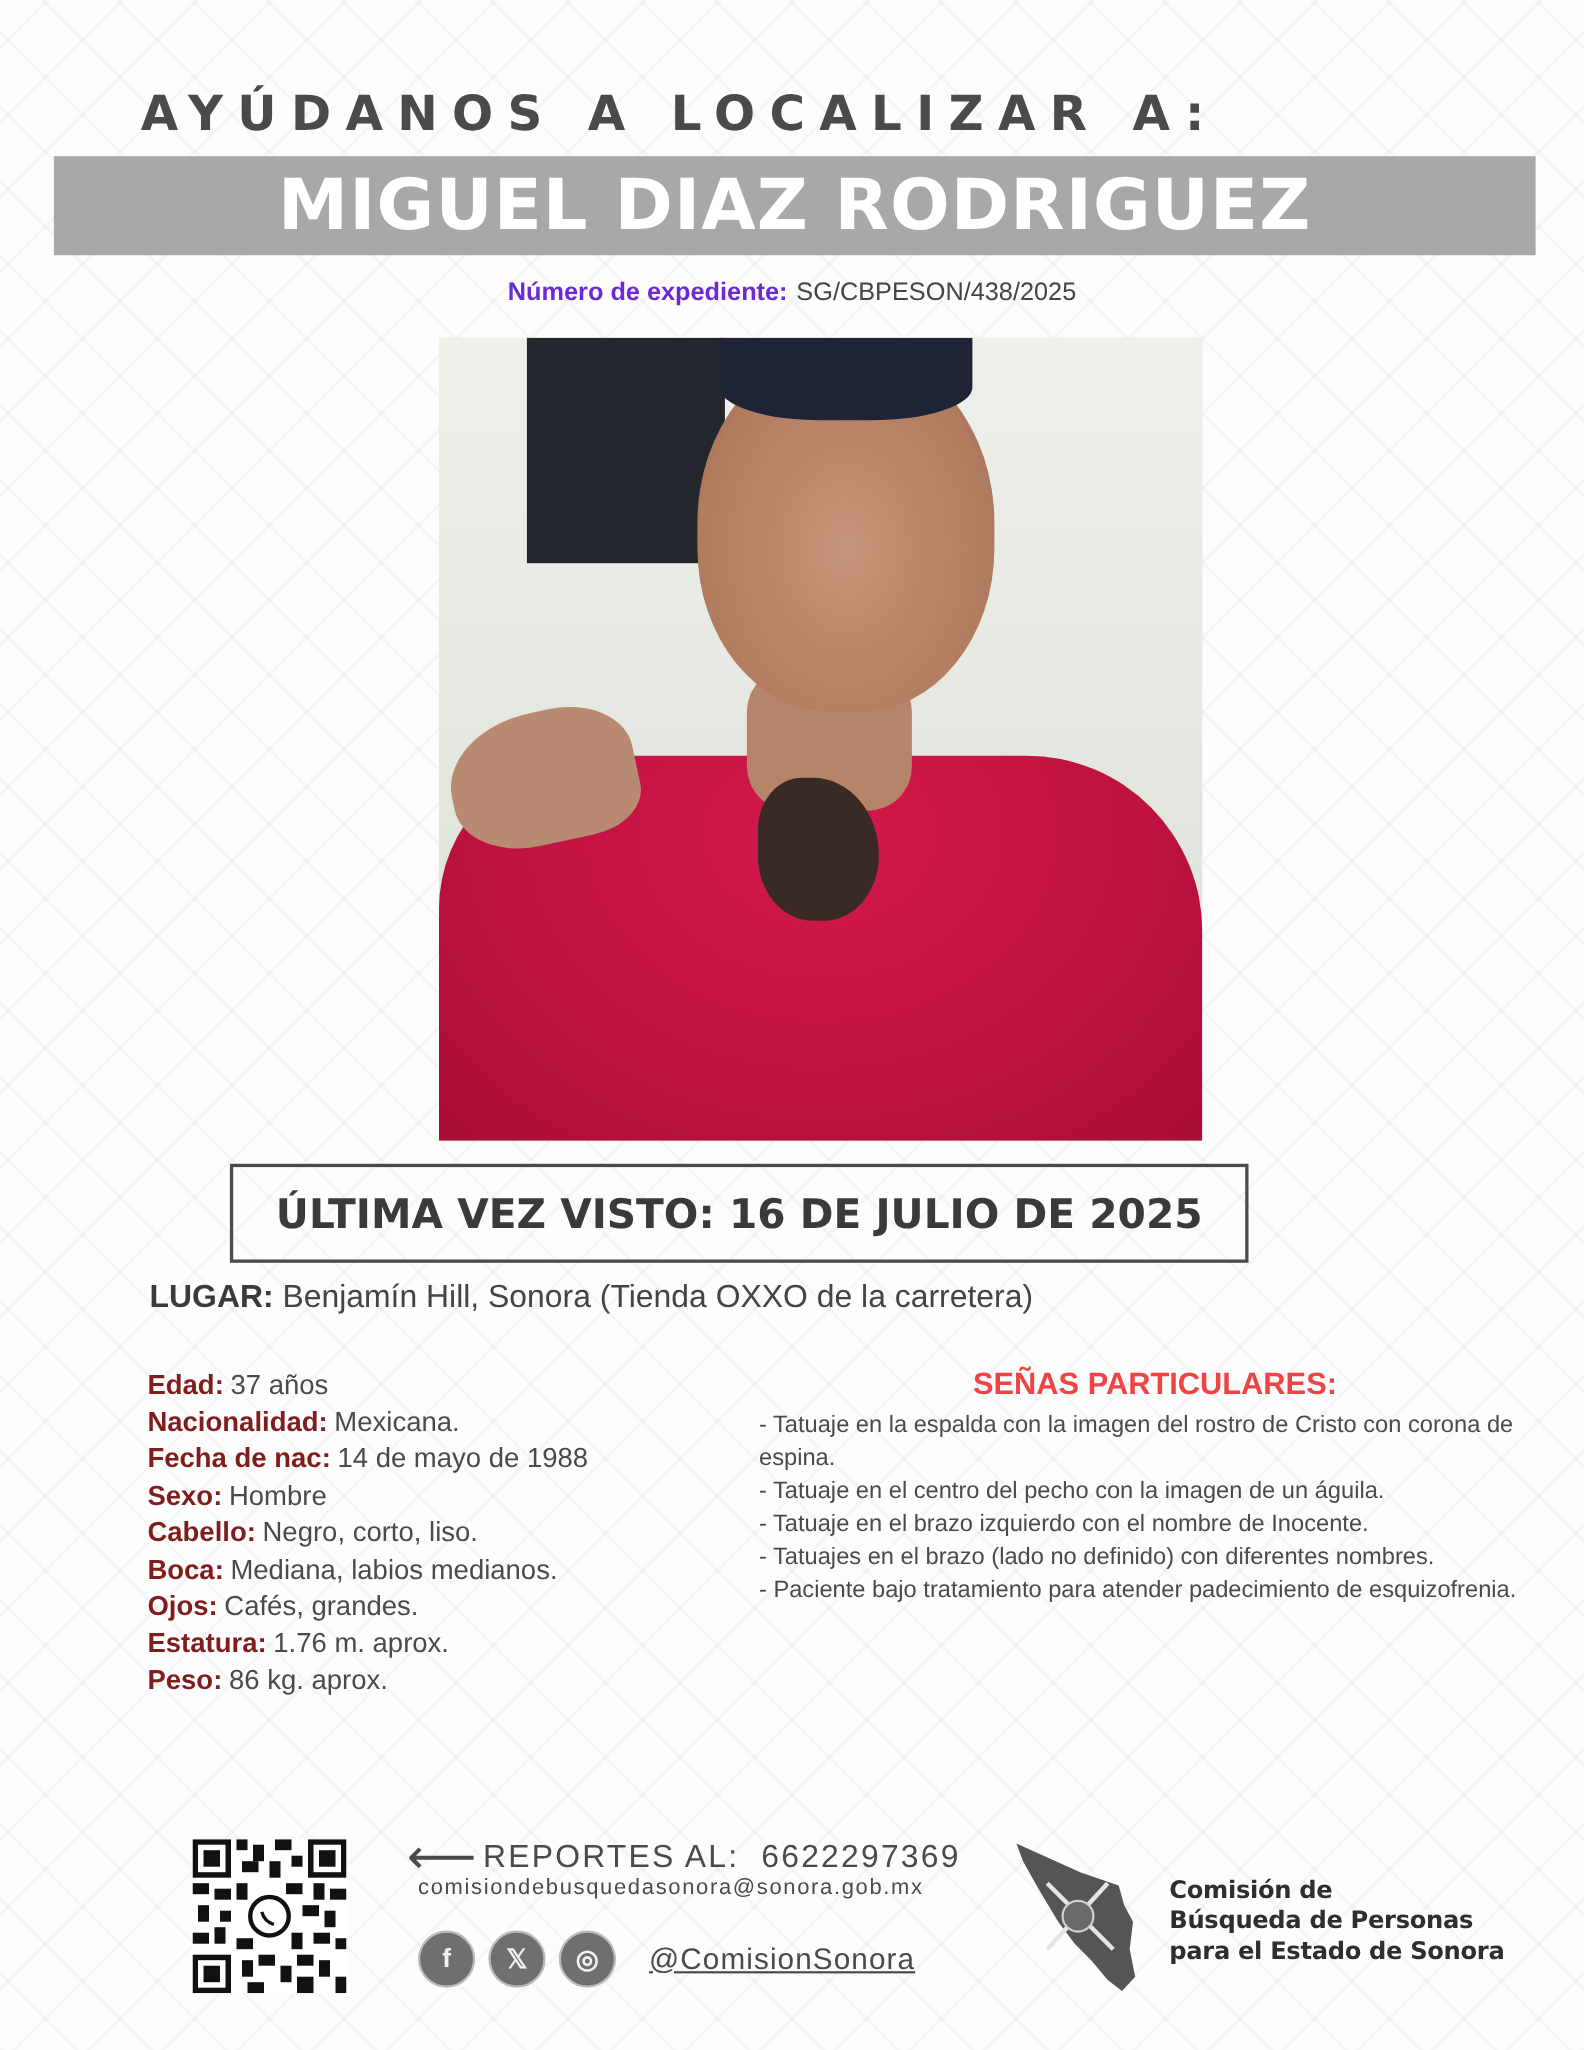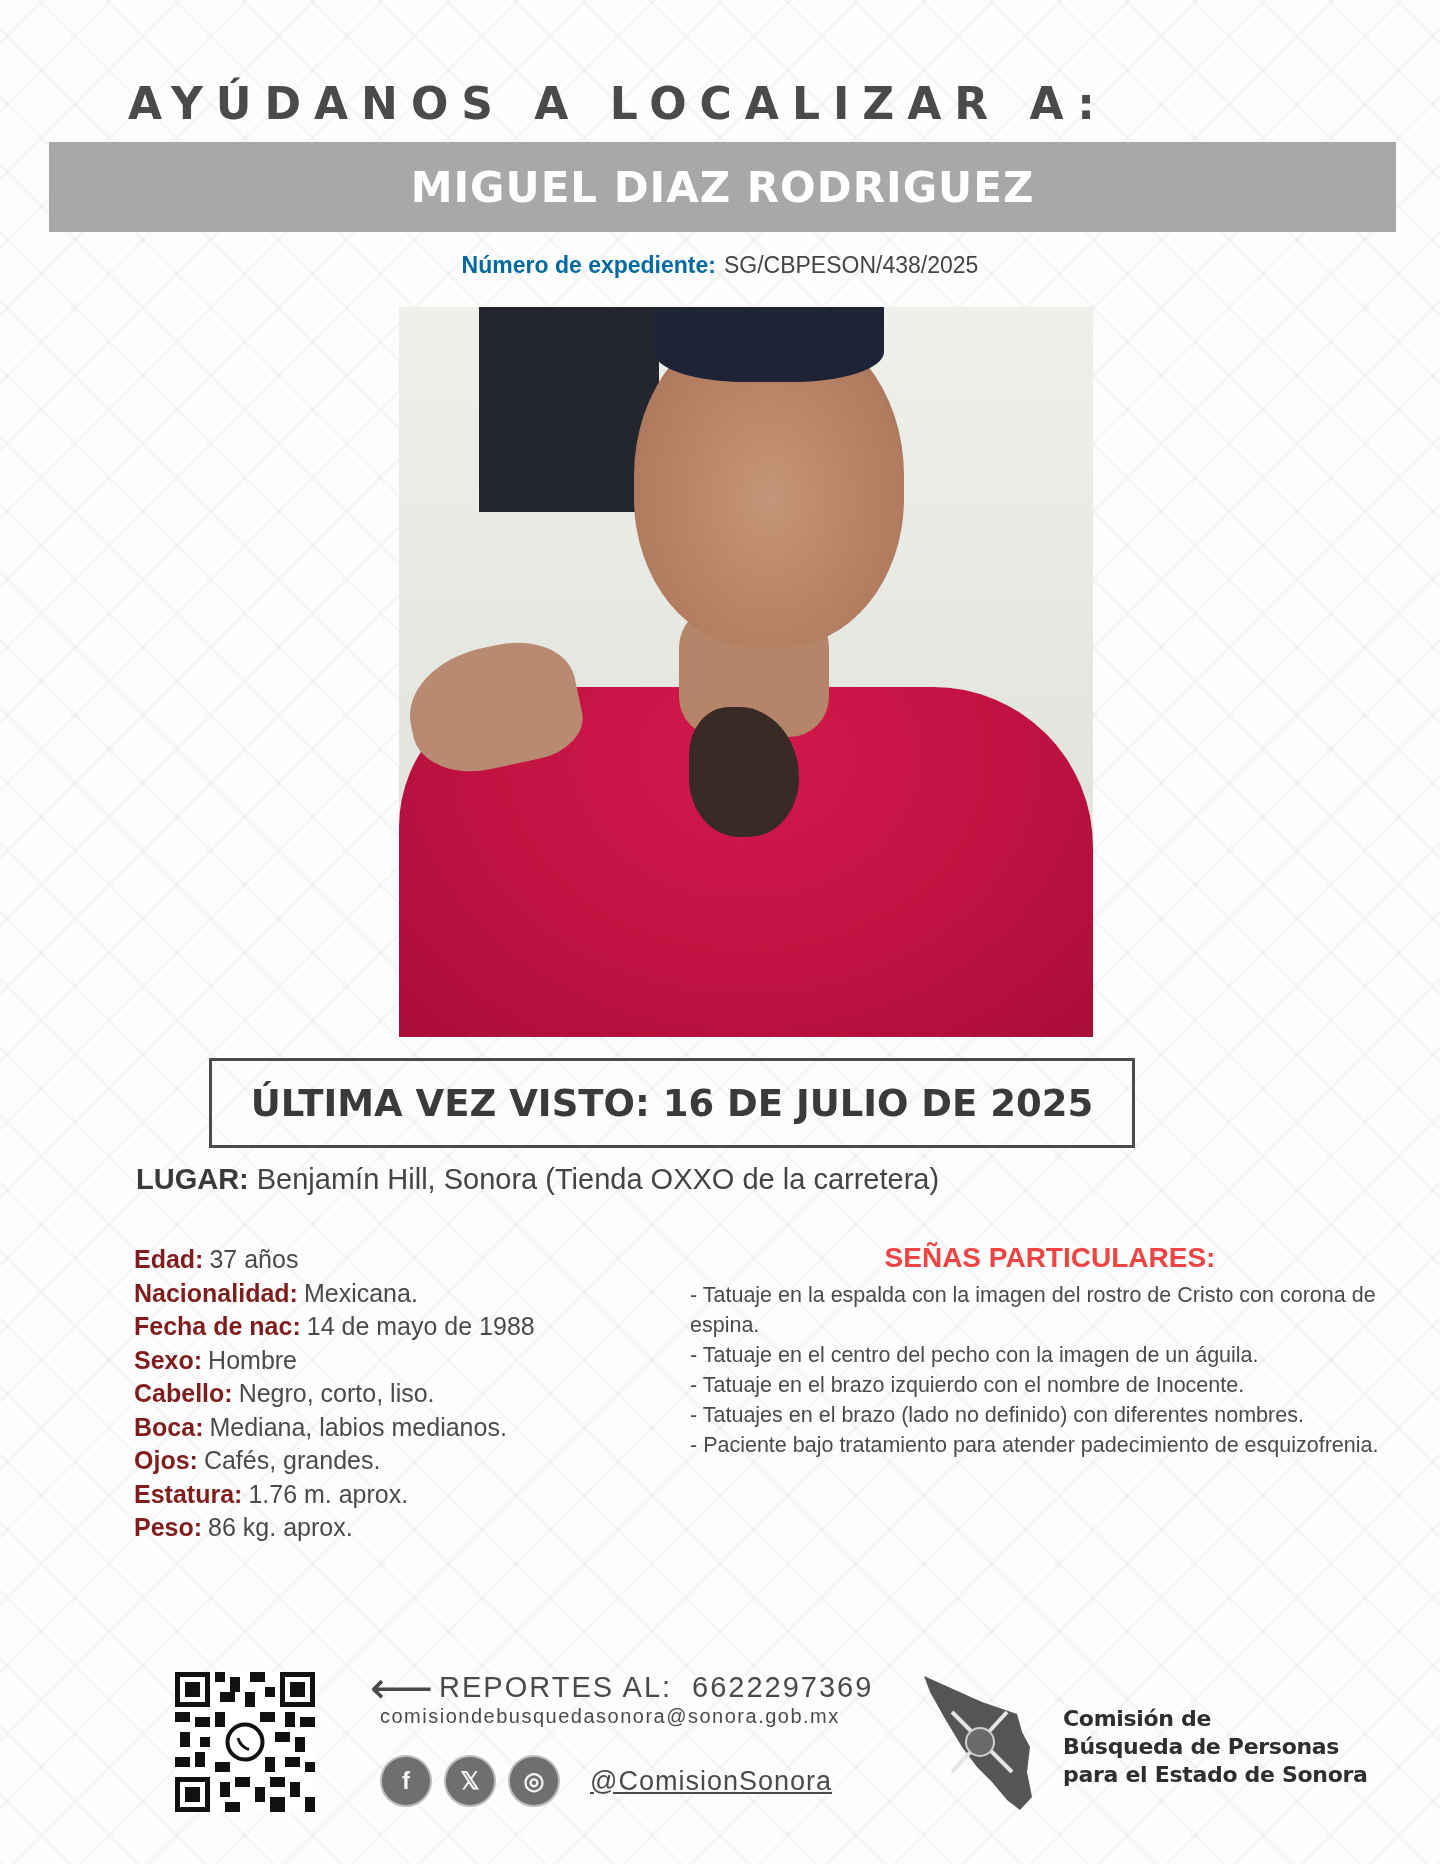--- a/index.html
+++ b/index.html
@@ -5,23 +5,23 @@
   html,body{margin:0;padding:0;}
   body{width:1440px;height:1864px;position:relative;overflow:hidden;background:#fdfdfd;font-family:"Liberation Sans",sans-serif;color:#3b3b3b;}
   .wm{position:absolute;inset:0;background-color:#fdfdfd;
       background-image:
         repeating-linear-gradient(45deg, rgba(0,0,0,0.028) 0 3px, transparent 3px 48px),
         repeating-linear-gradient(-45deg, rgba(0,0,0,0.028) 0 3px, transparent 3px 48px);
       z-index:0;}
   .abs{position:absolute;z-index:1;}
   .title{left:0;width:1236px;top:78px;text-align:center;font-family:"DejaVu Sans",sans-serif;font-weight:bold;font-size:44px;letter-spacing:13px;color:#4a4a4a;}
   .name-bar{left:49px;top:142px;width:1347px;height:90px;background:#a8a8a8;display:flex;align-items:center;justify-content:center;}
-  .name-bar span{font-family:"DejaVu Sans",sans-serif;font-weight:bold;font-size:42px;color:#fff;letter-spacing:1px;}
+  .name-bar span{font-family:"DejaVu Sans",sans-serif;font-weight:bold;font-size:64px;color:#fff;letter-spacing:1px;}
   .exp{left:0;width:1440px;top:252px;text-align:center;font-size:23px;}
-  .exp b{color:#0369a1;margin-right:8px;}
+  .exp b{color:#6d28d9;margin-right:8px;}
   .exp span.v{color:#444;}
   .photo{left:399px;top:307px;width:694px;height:730px;overflow:hidden;background:#e9ebe4;}
   .photo .panel{position:absolute;left:80px;top:0;width:180px;height:205px;background:#23262d;}
   .photo .wall{position:absolute;inset:0;background:linear-gradient(180deg,#eef0ea 0%,#e3e6df 60%,#dfe2dc 100%);}
   .photo .shirt{position:absolute;left:0;top:380px;width:694px;height:350px;background:radial-gradient(ellipse at 50% 20%,#d2194b 0%,#c01240 55%,#a80e36 100%);border-radius:140px 160px 0 0;}
   .photo .neck{position:absolute;left:280px;top:300px;width:150px;height:130px;background:#b68468;border-radius:40px;}
   .photo .tattoo{position:absolute;left:290px;top:400px;width:110px;height:130px;background:#3a2a25;border-radius:40% 60% 50% 50%;}
   .photo .head{position:absolute;left:235px;top:10px;width:270px;height:330px;background:radial-gradient(ellipse at 50% 55%,#c69478 0%,#b07b5f 70%,#8e614a 100%);border-radius:48% 48% 45% 45%;}
   .photo .hair{position:absolute;left:255px;top:0;width:230px;height:75px;background:#1e2436;border-radius:0 0 40% 40%;}
   .photo .hand{position:absolute;left:10px;top:340px;width:170px;height:120px;background:#b98a72;border-radius:50% 40% 30% 40%;transform:rotate(-12deg);}

